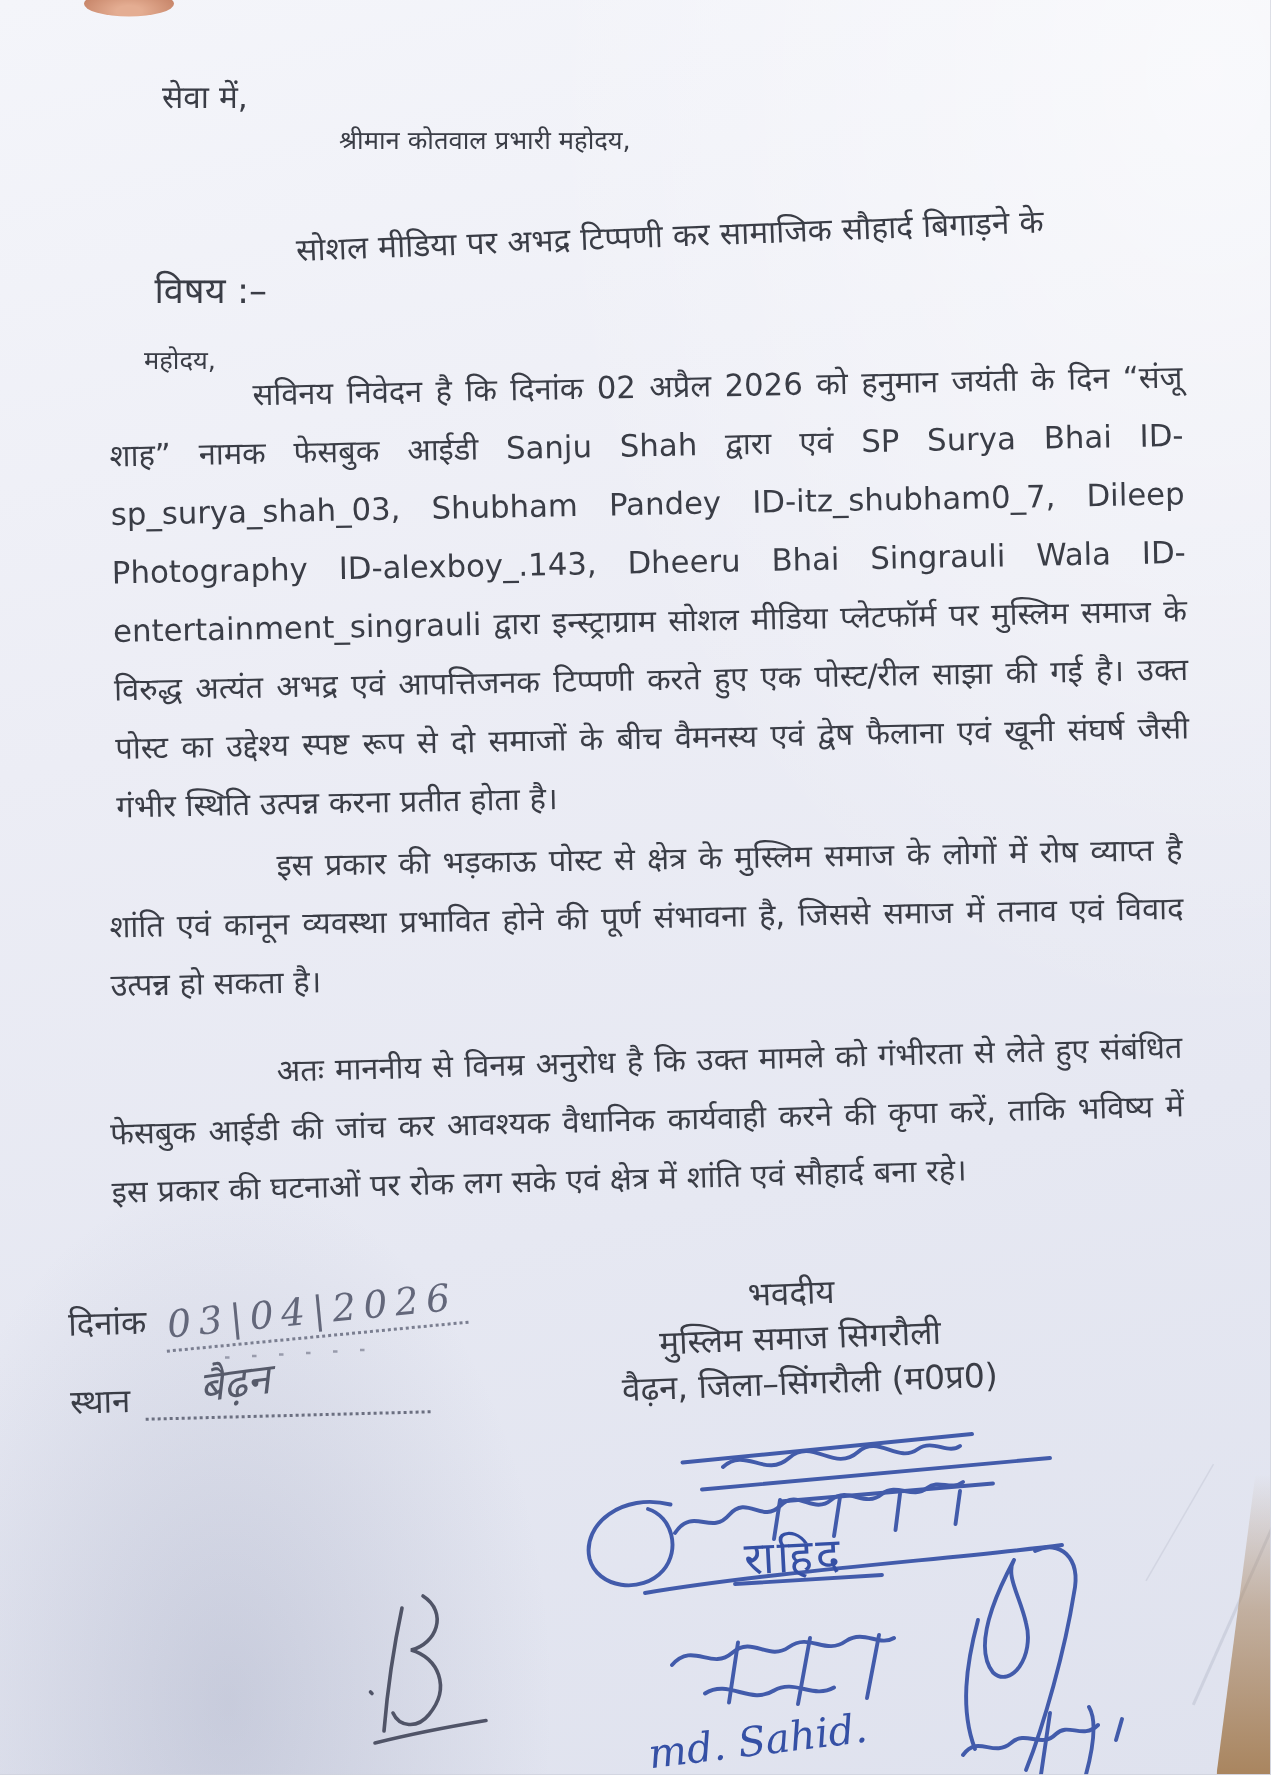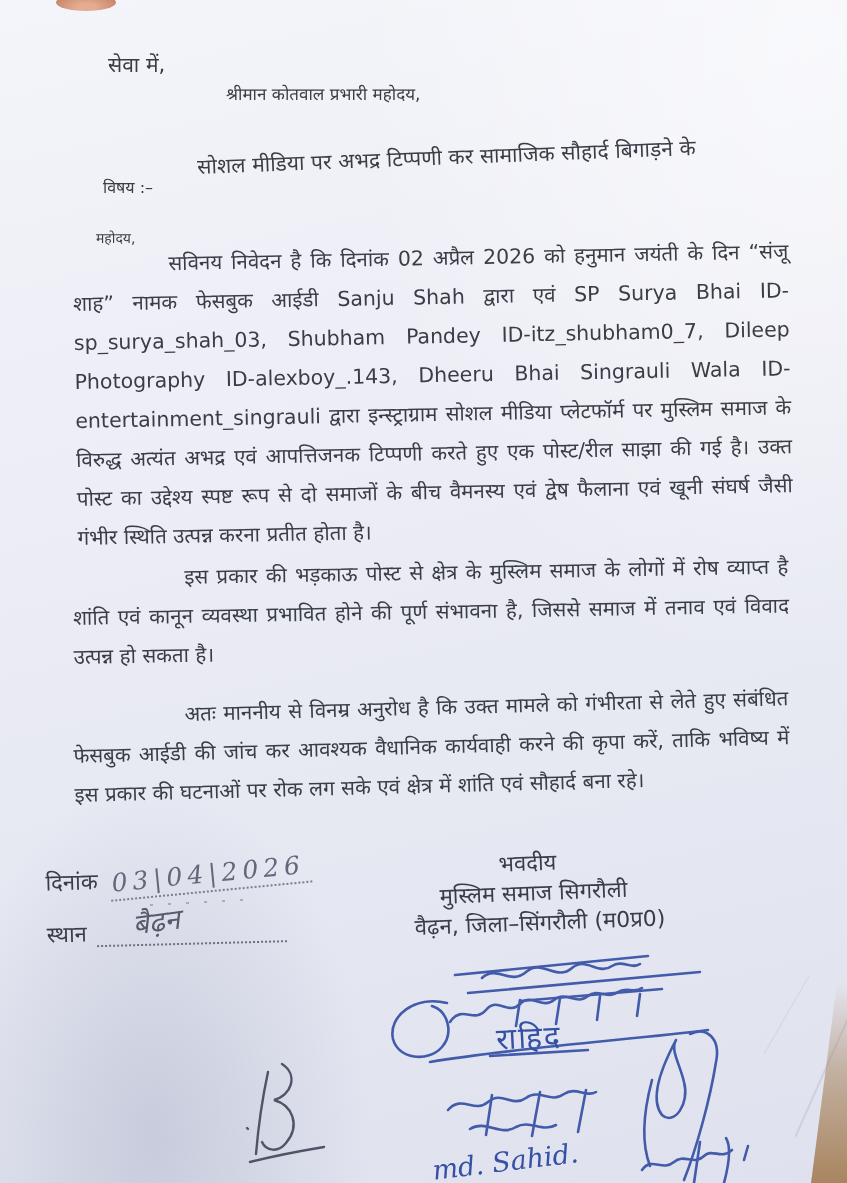--- a/index.html
+++ b/index.html
@@ -11,25 +11,25 @@
       linear-gradient(168deg,#f4f5fa 0%,#ecedf5 38%,#e6e8f2 66%,#dfe2ee 100%);
     font-family:"DejaVu Sans","Liberation Sans",sans-serif;
     color:#3a3d46;
   }
   .printed{color:#3a3d46;}
   .abs{position:absolute;}
   
   .to-label{left:108px;top:50px;font-size:21px;}
   .recipient{left:198px;top:78px;font-size:17px;line-height:32px;margin-left:28px;}
   
-  .subject-label{left:103px;top:176px;font-size:16px;}
+  .subject-label{left:103px;top:176px;font-size:24px;}
   .subject-text{left:198px;top:150px;width:560px;font-size:21px;line-height:34px;}
   .subj1{display:inline-block;transform:rotate(-2.2deg);transform-origin:left bottom;white-space:nowrap;}
   .subj2{margin-top:6px;}
-  .salutation{left:96px;top:228px;font-size:14px;}
+  .salutation{left:96px;top:228px;font-size:17px;}
   
   .para{position:absolute;left:72px;width:716px;font-size:20.5px;line-height:39px;
         text-align:justify;margin:0;transform-origin:left top;}
   .p1{top:246px;text-indent:96px;transform:rotate(-1.1deg);}
   .p2{top:560px;text-indent:112px;transform:rotate(-1.0deg);}
   .p3{top:698px;text-indent:112px;transform:rotate(-1.5deg);}
   
   .left-footer{left:46px;top:860px;font-size:22px;transform:rotate(-1.5deg);}
   .date-row{display:flex;align-items:flex-end;gap:12px;}
   .hand{font-family:"DejaVu Serif","Liberation Serif",serif;font-style:italic;}

